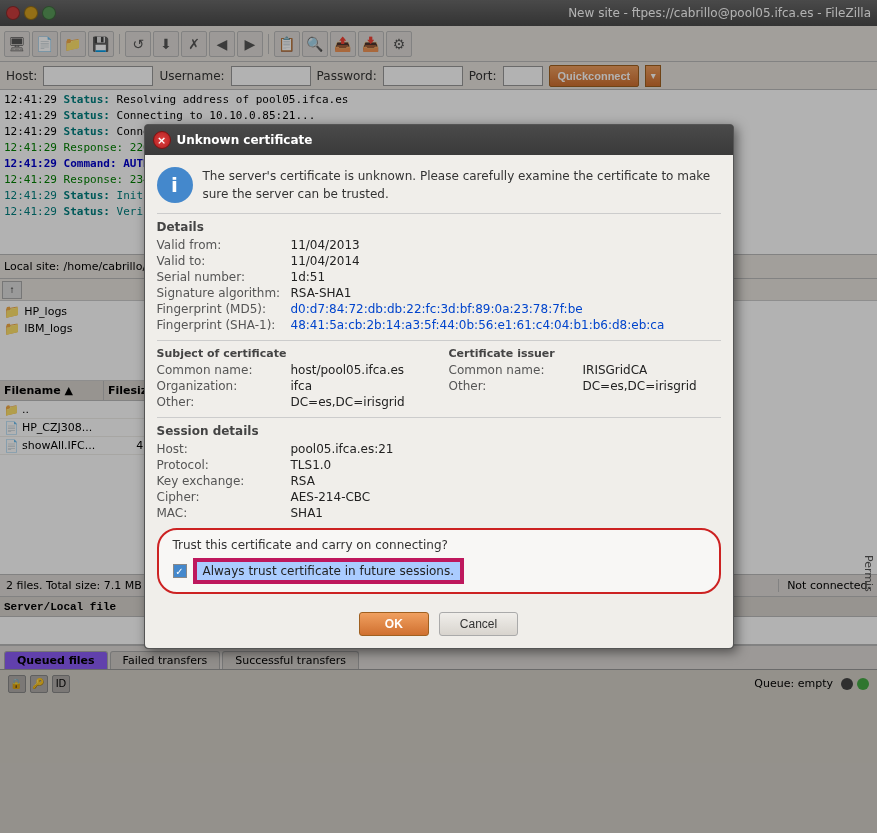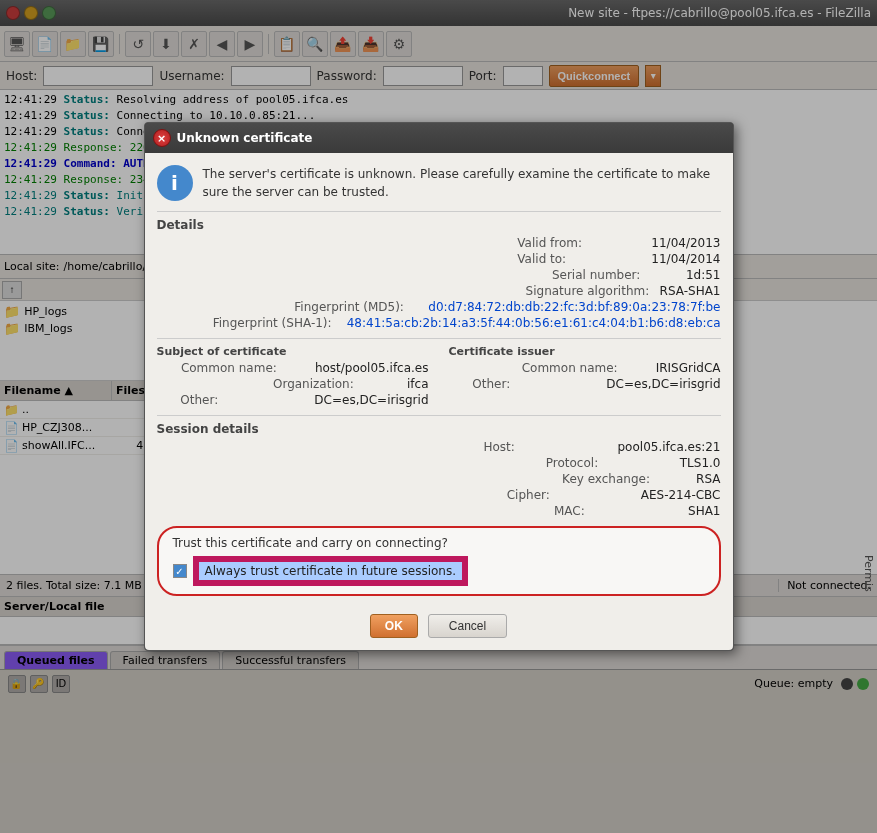--- a/index.html
+++ b/index.html
@@ -200,21 +200,21 @@
     }
     .fth-cell {
       padding: 0 4px;
       font-size: 11px;
       font-weight: bold;
       border-right: 1px solid #bbb;
       height: 100%;
       display: flex;
       align-items: center;
     }
-    .fth-name { width: 112px; }
+    .fth-name { width: 104px; }
     .fth-size { width: 70px; }
     .file-row {
       display: flex;
       align-items: center;
       height: 18px;
       border-bottom: 1px solid #f0eeea;
     }
     .fc-name {
       width: 120px;
       padding: 0 4px;
@@ -410,21 +410,20 @@
     .details-title {
       font-size: 12px;
       font-weight: bold;
       color: #444;
       margin-bottom: 4px;
     }
     .detail-row {
       display: flex;
       gap: 4px;
       margin-bottom: 2px;
-      justify-content: flex-end;
     }
     .detail-label {
       color: #555;
       white-space: nowrap;
       min-width: 130px;
     }
     .detail-value {
       color: #222;
     }
     .detail-value-blue { color: #0044cc; }
@@ -475,34 +474,34 @@
       align-items: center;
       justify-content: center;
       color: #fff;
       font-size: 10px;
     }
     .trust-label-highlight {
       background: #aaccff;
       padding: 2px 6px;
       font-size: 12px;
       color: #222;
-      border: 6px solid #be185d;
+      border: 4px solid #be185d;
     }
 
     
     .modal-buttons {
       display: flex;
       justify-content: center;
       gap: 10px;
     }
     .modal-btn-ok {
       background: linear-gradient(to bottom, #f0a060, #d07030);
       border: 1px solid #a06020;
       color: #fff;
-      padding: 4px 14px;
+      padding: 4px 25px;
       font-size: 12px;
       font-weight: bold;
       cursor: pointer;
       border-radius: 3px;
     }
     .modal-btn-cancel {
       background: linear-gradient(to bottom, #f0eeea, #d8d4ce);
       border: 1px solid #aaa;
       color: #333;
       padding: 4px 20px;
@@ -667,21 +666,21 @@
   </div>
 </div>
 
 <div class="status-bar">
   <span class="status-left">2 files. Total size: 7.1 MB</span>
   <span class="status-right">Not connected.</span>
 </div>
 
 <div style="background:#fff;height:48px;border-bottom:1px solid #bbb;">
   <div class="transfer-header">
-    <div class="th-cell" style="width:160px;">Server/Local file</div>
+    <div class="th-cell" style="width:160px;font-family:Liberation Mono, monospace;">Server/Local file</div>
     <div class="th-cell" style="width:60px;">Directio</div>
     <div class="th-cell" style="width:160px;">Remote file</div>
     <div class="th-cell" style="width:60px;">Size</div>
     <div class="th-cell" style="width:60px;">Priority</div>
     <div class="th-cell" style="width:80px;">Status</div>
   </div>
 </div>
 
 <div class="bottom-tabs">
   <div class="tab active">Queued files</div>

